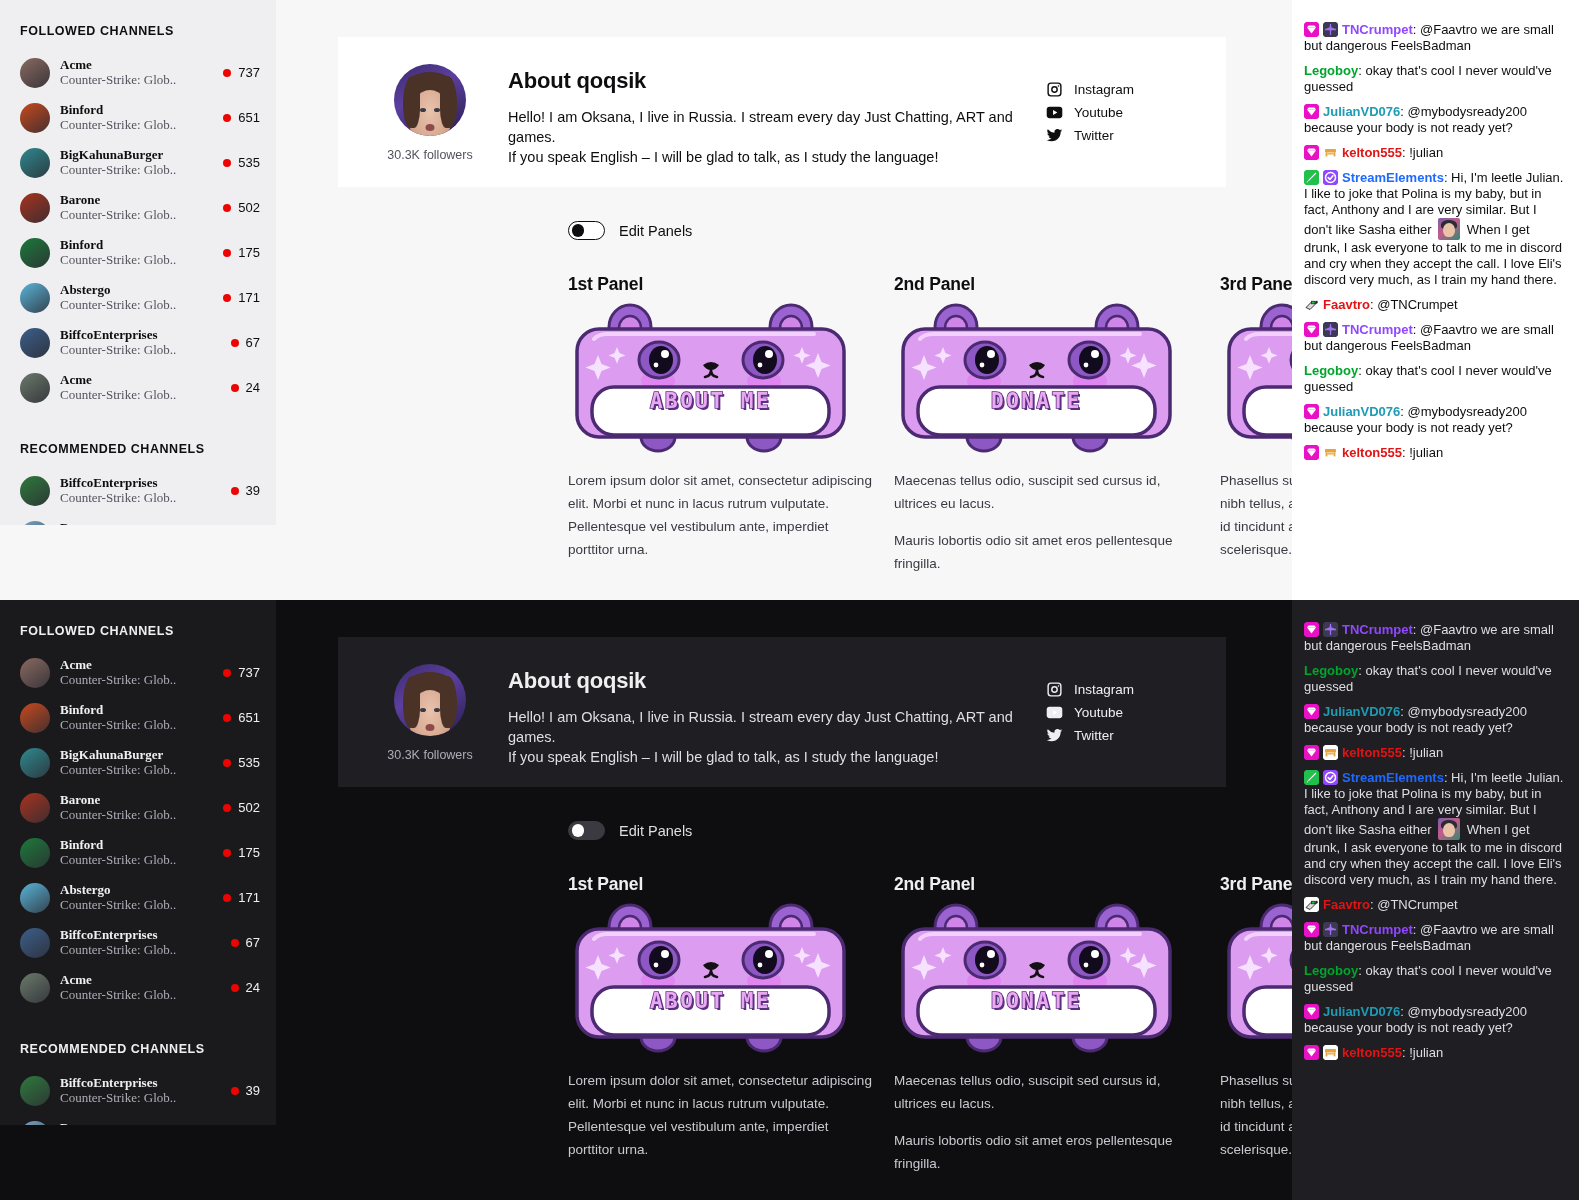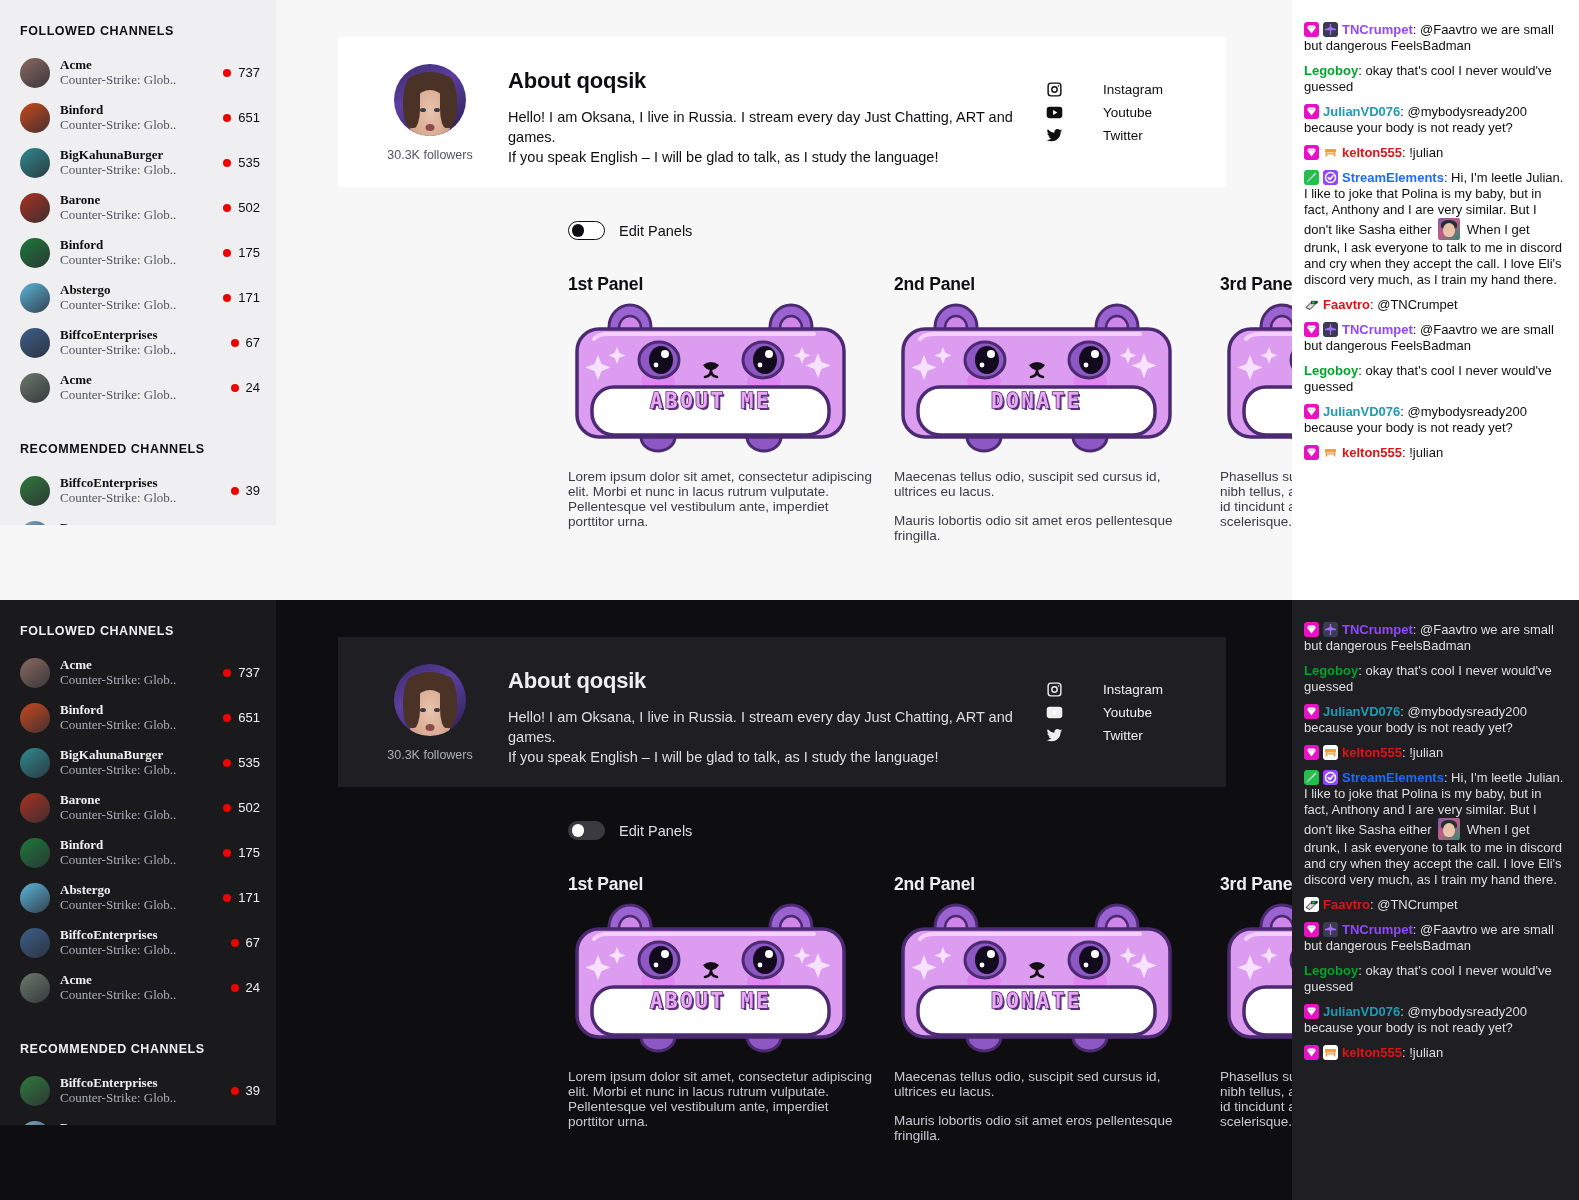--- a/index.html
+++ b/index.html
@@ -89,21 +89,21 @@
 
   .about-mid { flex: 1 1 auto; padding-left: 24px; padding-top: 4px; }
   .about-title { font-size: 22px; font-weight: 700; letter-spacing: -.2px; }
   .light .about-title { color: #0e0e10; }
   .dark  .about-title { color: #efeff1; }
   .about-bio { margin-top: 13px; font-size: 14.5px; line-height: 20px; }
   .light .about-bio { color: #0e0e10; }
   .dark  .about-bio { color: #dedee3; }
 
   .socials { flex: 0 0 auto; width: 150px; padding-top: 14px; }
-  .social { display: flex; align-items: center; height: 23px; cursor: pointer; gap: 29px; }
+  .social { display: flex; align-items: center; height: 23px; cursor: pointer; }
   .social .sic { width: 17px; height: 17px; margin-right: 11px; flex: 0 0 17px; }
   .social span.lbl { font-size: 13.5px; }
   .light .social span.lbl { color: #0e0e10; }
   .dark  .social span.lbl { color: #efeff1; }
   .light .sic svg { fill: #0e0e10; }
   .dark  .sic svg { fill: #efeff1; }
 
   
   .edit-row { position: absolute; left: 292px; top: 221px; display: flex; align-items: center; }
   .toggle { width: 37px; height: 19px; border-radius: 10px; position: relative; cursor: pointer; }
@@ -115,21 +115,21 @@
   .edit-label { margin-left: 14px; font-size: 14.5px; }
   .light .edit-label { color: #0e0e10; }
   .dark  .edit-label { color: #dedee3; }
 
   
   .panels { position: absolute; left: 292px; top: 266px; width: 960px; display: flex; gap: 20px; }
   .panel { width: 306px; }
   .panel-title { font-size: 17.5px; font-weight: 700; letter-spacing: -.2px; margin-bottom: 8px; margin-top: 8px; }
   .light .panel-title { color: #0e0e10; }
   .dark  .panel-title { color: #efeff1; }
-  .panel-desc { margin-top: 16px; font-size: 13.5px; line-height: 15px; }
+  .panel-desc { margin-top: 16px; font-size: 13.5px; line-height: 23px; }
   .light .panel-desc { color: #3a3a43; }
   .dark  .panel-desc { color: #c8c8d0; }
   .panel-desc p + p { margin-top: 14px; }
 
   .panel-art { width: 285px; height: 150px; position: relative; }
   .panel-art svg { display: block; width: 100%; height: 100%; }
 
   .pixtext {
     position: absolute; left: 0; right: 0; top: 86px; text-align: center;
     font-family: "DejaVu Sans Mono", monospace;

